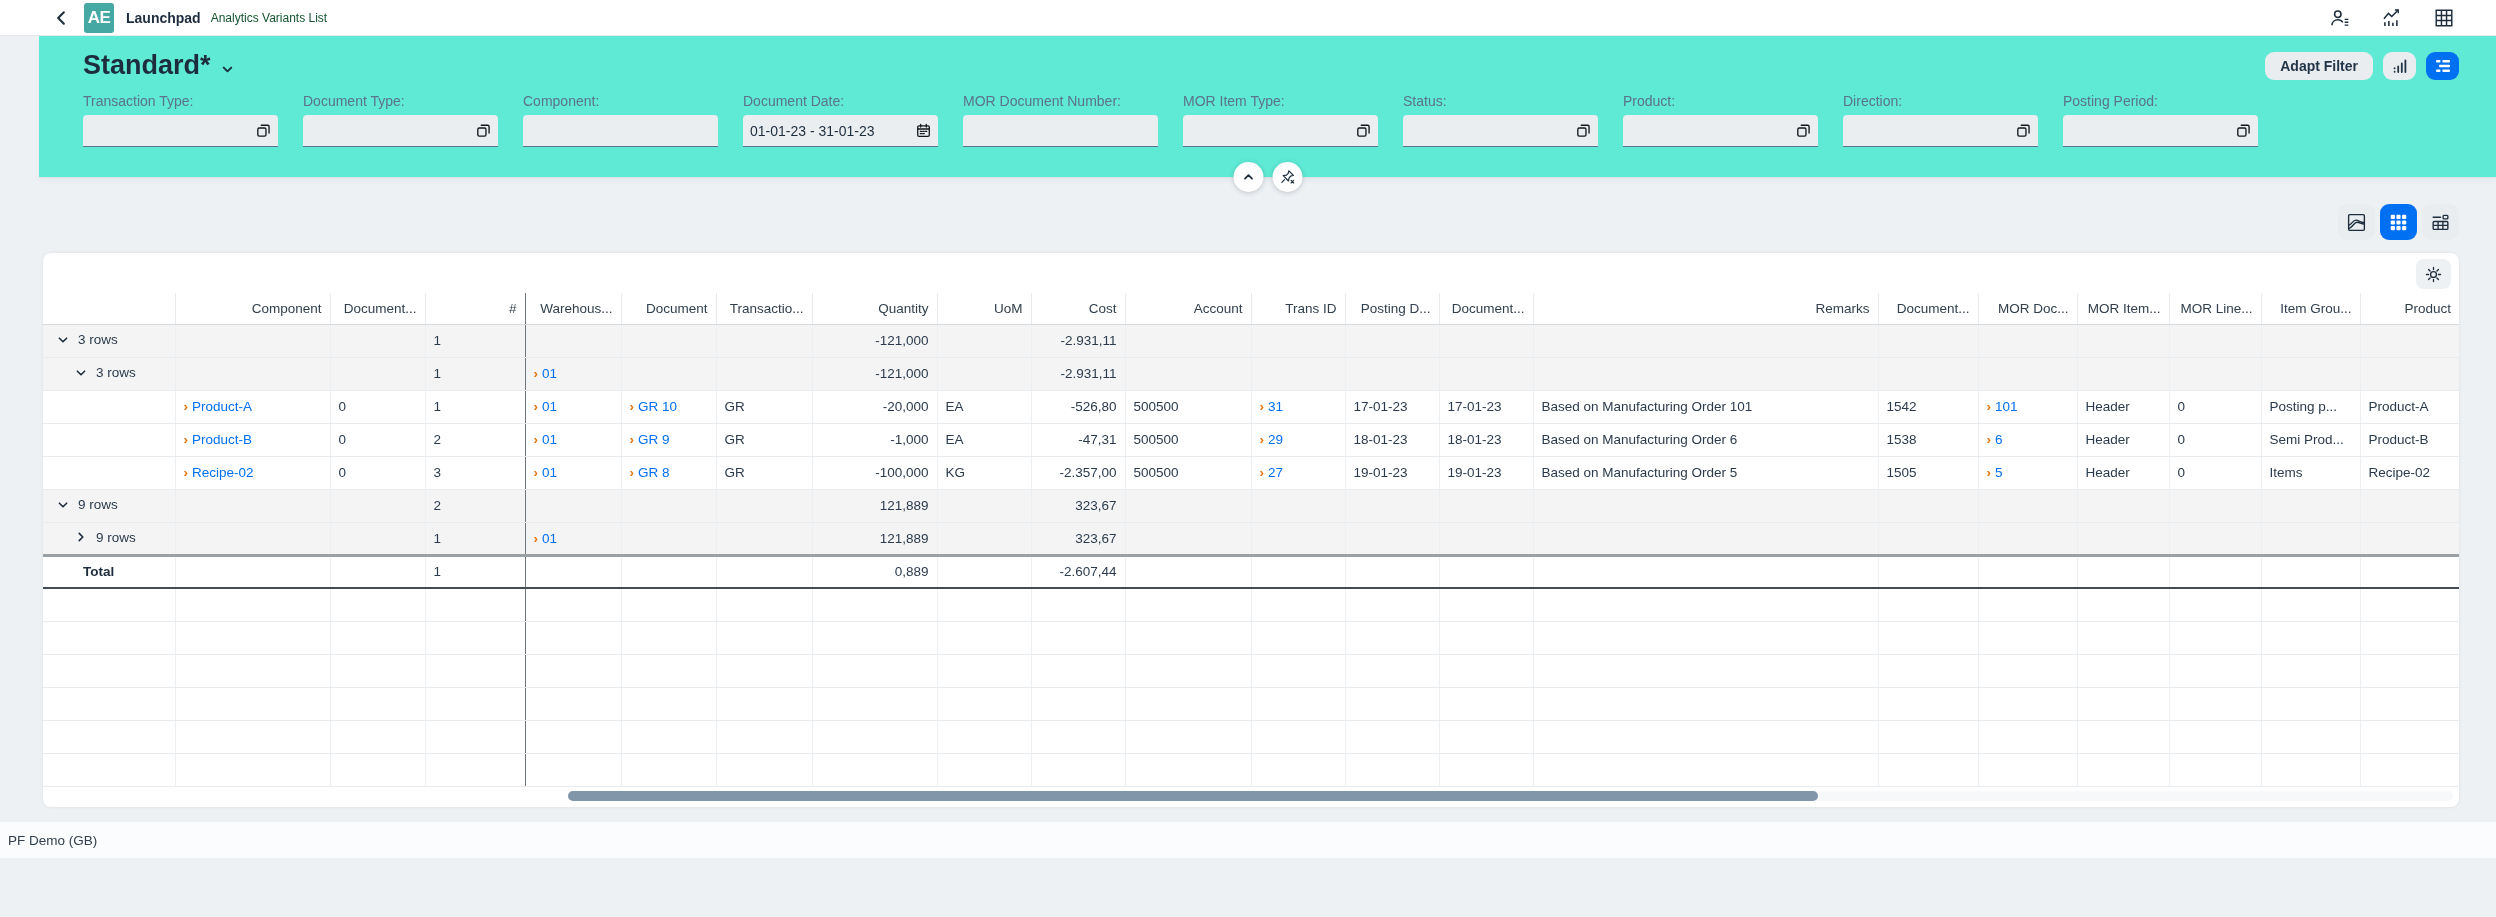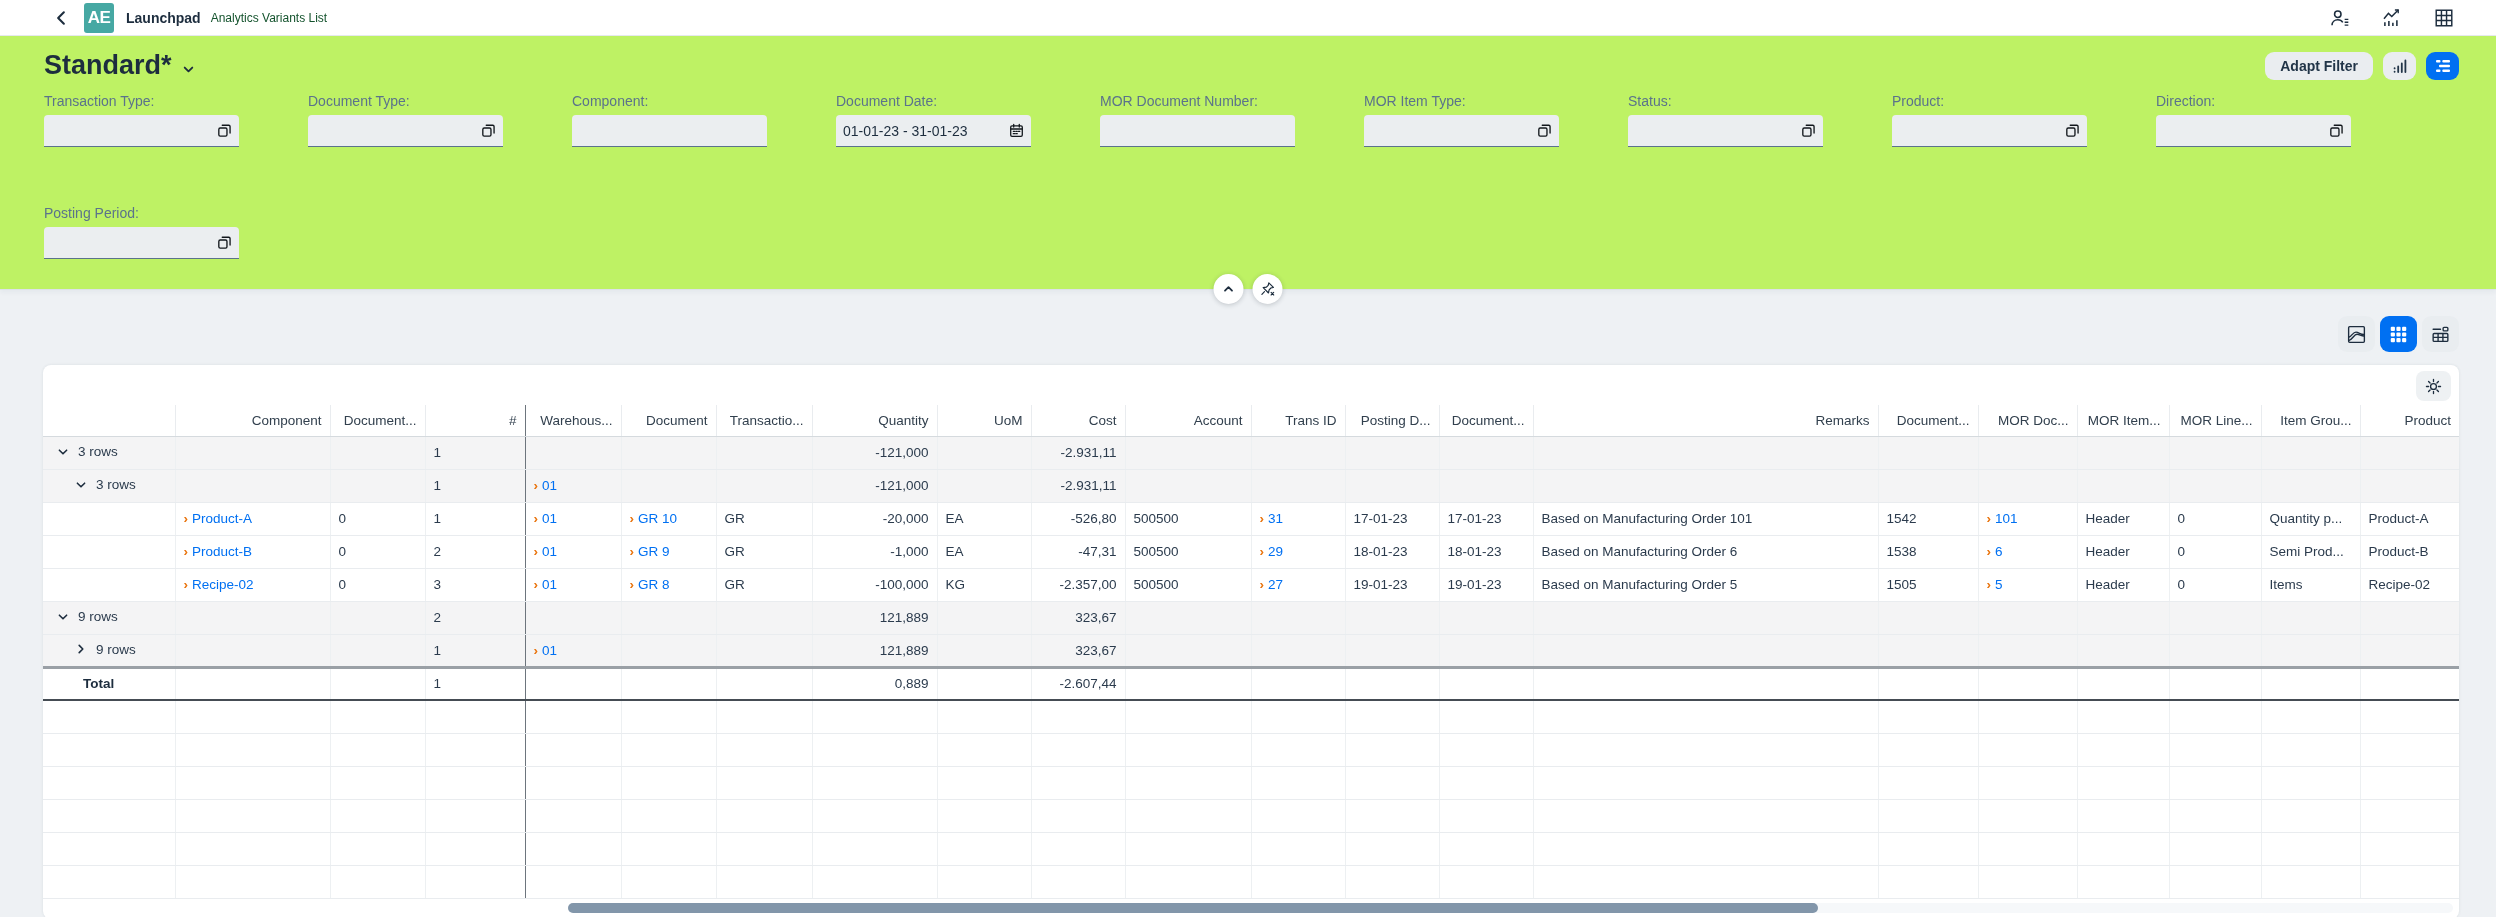--- a/index.html
+++ b/index.html
@@ -22,39 +22,39 @@
     font-weight:bold;font-size:17px;display:flex;align-items:center;justify-content:center;
     margin-left:14px;letter-spacing:-0.5px;
   }
   .app-name { font-weight:bold;font-size:14px;margin-left:12px;color:#1d2d3e; }
   .app-sub  { font-size:12px;color:#14532d;margin-left:10px; }
   .shell-right { margin-left:auto;display:flex;align-items:center;gap:28px; }
   .shell-btn { background:none;border:none;cursor:pointer;padding:2px;display:flex; }
 
   
   .filter-panel {
-    background:#bef264; position:relative; padding:10px 0 16px;
-    border-bottom:1px solid #dde2e8; box-shadow:0 3px 4px rgba(34,54,73,.04);
+    background:#5eead4; position:relative; padding:10px 0 16px;
+    border-bottom:1px solid #dde2e8; box-shadow:0 3px 4px rgba(34,54,73,.04);margin-left:39px;
   }
   .title-row { display:flex; align-items:center; padding:4px 37px 0 44px; margin-bottom:12px; }
   .variant-title { font-size:27px; font-weight:bold; margin:0; color:#1d2d3e; display:flex; }
   .variant-picker { display:flex; align-items:center; gap:10px; cursor:pointer; }
   .title-chevron { margin-top:8px; }
   .title-actions { margin-left:auto; display:flex; align-items:center; gap:10px; }
   .adapt-btn {
     height:28px; padding:0 15px; border:none; border-radius:9px; background:#eaedf0;
     font-family:inherit; font-size:14px; font-weight:bold; color:#223548; cursor:pointer;
   }
   .hdr-icon-btn {
     width:33px;height:28px;border:none;border-radius:9px;background:#eaedf0;cursor:pointer;
     display:flex;align-items:center;justify-content:center;
   }
   .hdr-icon-btn.primary { background:#0070f2; }
 
-  .filter-fields { display:flex; flex-wrap:wrap; padding:0 24px 0 44px;gap:44px; }
+  .filter-fields { display:flex; flex-wrap:wrap; padding:0 24px 0 44px; }
   .ffield { width:195px; margin-right:25px; margin-bottom:14px; }
   .ffield label { display:block; font-size:14px; color:#5b738b; margin-bottom:6px; white-space:nowrap; }
   .fbox {
     height:32px; background:#ebeef0; border-bottom:1px solid #5b738b;
     border-radius:4px 4px 0 0; display:flex; align-items:center; padding:0 7px;
   }
   .fbox input {
     flex:1; min-width:0; border:none; background:transparent; font-family:inherit;
     font-size:14px; color:#1d2d3e; outline:none; padding:0;
   }
@@ -533,21 +533,21 @@
             <td class="right"><span>-526,80</span></td>
             <td><span>500500</span></td>
             <td><span class="lnk"><span class="lchev">›</span>31</span></td>
             <td><span>17-01-23</span></td>
             <td><span>17-01-23</span></td>
             <td><span>Based on Manufacturing Order 101</span></td>
             <td><span>1542</span></td>
             <td><span class="lnk"><span class="lchev">›</span>101</span></td>
             <td><span>Header</span></td>
             <td><span>0</span></td>
-            <td><span>Quantity p...</span></td>
+            <td><span>Posting p...</span></td>
             <td><span>Product-A</span></td>
           </tr>
           <tr class="data">
             <td></td>
             <td><span class="lnk"><span class="lchev">›</span>Product-B</span></td>
             <td><span>0</span></td>
             <td class="cell-frozen"><span>2</span></td>
             <td><span class="lnk"><span class="lchev">›</span>01</span></td>
             <td><span class="lnk"><span class="lchev">›</span>GR 9</span></td>
             <td><span>GR</span></td>

